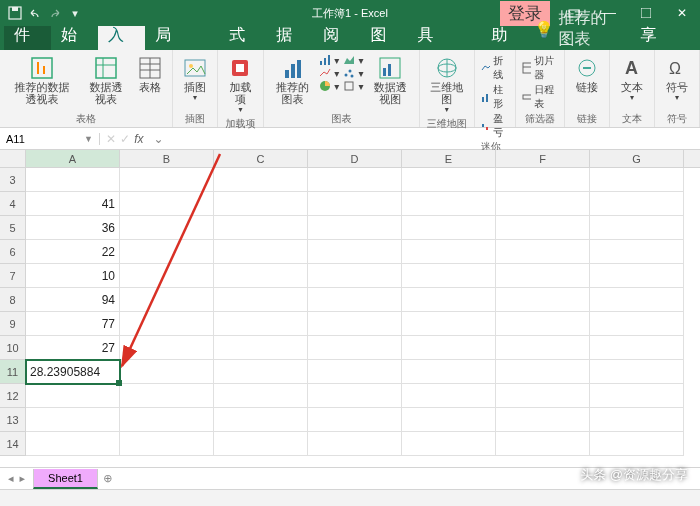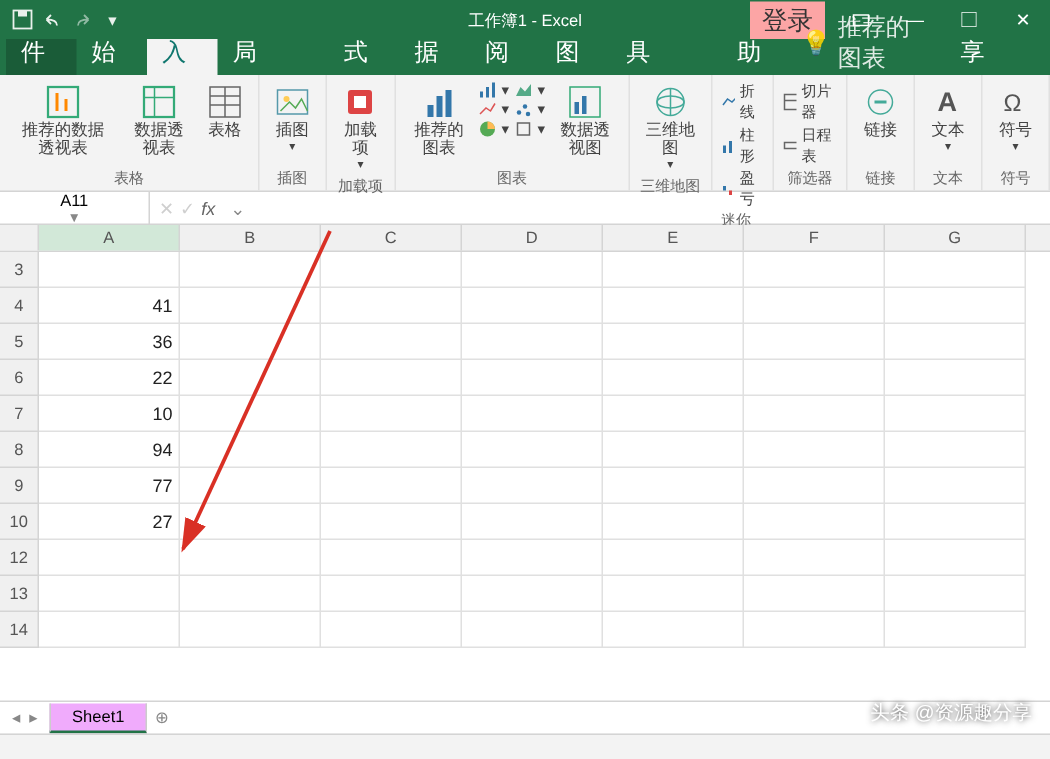--- a/index.html
+++ b/index.html
@@ -28,21 +28,21 @@
 .group .items { display: flex; gap: 4px; flex: 1; align-items: flex-start; padding-top: 2px; }
 .group .lbl { font-size: 10px; color: #666; padding-bottom: 1px; }
 .bigbtn { display: flex; flex-direction: column; align-items: center; gap: 1px; padding: 2px 4px; cursor: pointer; text-align: center; line-height: 1.1; }
 .bigbtn .ico { width: 24px; height: 24px; display: flex; align-items: center; justify-content: center; }
 .smallitems { display: flex; flex-direction: column; gap: 1px; font-size: 10px; }
 .smallitems .si { display: flex; align-items: center; gap: 3px; cursor: pointer; }
 .smallitems .si .sic { width: 12px; height: 12px; }
 
 
 .fbar { height: 22px; border-bottom: 1px solid #d4d4d4; display: flex; align-items: center; font-size: 12px; background: #fff; }
-.namebox { width: 100px; border-right: 1px solid #d4d4d4; padding: 0 6px; display: flex; align-items: center; justify-content: space-between; font-size: 11px; flex-direction: column; }
+.namebox { width: 100px; border-right: 1px solid #d4d4d4; padding: 0 6px; display: flex; align-items: center; justify-content: space-between; font-size: 11px; }
 .fbar .fxbtns { display: flex; align-items: center; gap: 4px; padding: 0 6px; color: #888; }
 .fbar .fx { font-style: italic; color: #666; font-size: 12px; }
 .formula { flex: 1; padding: 0 4px; display: flex; align-items: center; position: relative; }
 .formula-highlight { border: 2px solid #d93025; padding: 0 4px; display: inline-block; line-height: 18px; }
 .fbar .expand { width: 18px; color: #888; text-align: center; }
 
 
 .grid { position: relative; font-size: 12px; color: #222; }
 .colheads { display: flex; height: 18px; background: #f0f0f0; border-bottom: 1px solid #d4d4d4; }
 .corner { width: 26px; border-right: 1px solid #d4d4d4; background: #f0f0f0; }
@@ -461,20 +461,30 @@
         <div class="rh">10</div>
         <div class="cell colA">27</div>
         <div class="cell colB"></div>
         <div class="cell colC"></div>
         <div class="cell colD"></div>
         <div class="cell colE"></div>
         <div class="cell colF"></div>
         <div class="cell colG"></div>
       </div>
       <div class="row">
+        <div class="rh selrow">11</div>
+        <div class="cell colA selected" style="justify-content: flex-start;">28.23905884<div class="fillhandle"></div></div>
+        <div class="cell colB"></div>
+        <div class="cell colC"></div>
+        <div class="cell colD"></div>
+        <div class="cell colE"></div>
+        <div class="cell colF"></div>
+        <div class="cell colG"></div>
+      </div>
+      <div class="row">
         <div class="rh">12</div>
         <div class="cell colA"></div>
         <div class="cell colB"></div>
         <div class="cell colC"></div>
         <div class="cell colD"></div>
         <div class="cell colE"></div>
         <div class="cell colF"></div>
         <div class="cell colG"></div>
       </div>
       <div class="row">

